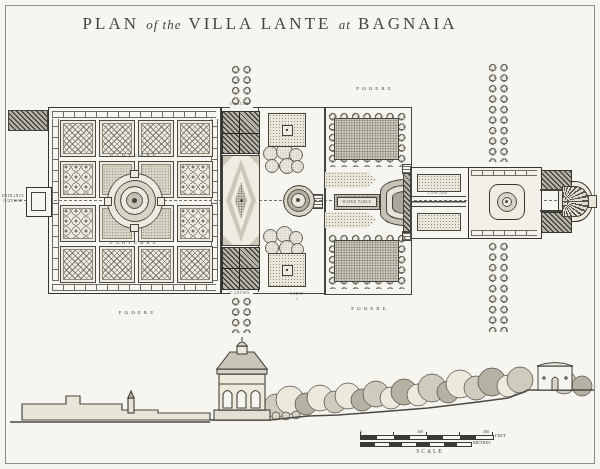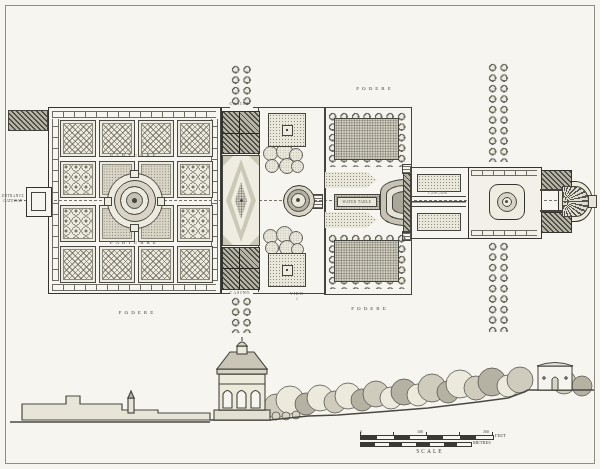--- a/index.html
+++ b/index.html
@@ -25,20 +25,27 @@
   .circ{position:absolute;border-radius:50%;}
   .steps-h{background:repeating-linear-gradient(0deg,#6e6c62 0 1px,transparent 1px 3px);}
 </style>
 </head>
 <body>
 
 <div id="stage">
 
   <div class="abs frame"></div>
 
+  <div class="lbl" style="left:60px;top:14px;width:420px;font-size:17px;letter-spacing:3px;">
+    <span>PLAN</span>
+    <span style="font-style:italic;font-size:13px;letter-spacing:1px;">of the</span>
+    <span>VILLA LANTE</span>
+    <span style="font-style:italic;font-size:13px;letter-spacing:1px;">at</span>
+    <span>BAGNAIA</span>
+  </div>
 
   <div id="plan" class="abs" style="left:0;top:0;width:600px;height:340px;">
 
     <div class="abs" style="left:14px;top:200px;width:578px;height:0;border-top:1px dashed #76746a;"></div>
 
     <div class="abs hatchd ink z1" style="left:8px;top:110px;width:38px;height:19px;"></div>
 
     <div class="abs ink2 z1" style="left:48px;top:107px;width:172px;height:185px;"></div>
     <div class="abs strip-h z1" style="left:52px;top:111px;width:164px;height:5px;"></div>
     <div class="abs strip-h z1" style="left:52px;top:284px;width:164px;height:5px;"></div>

